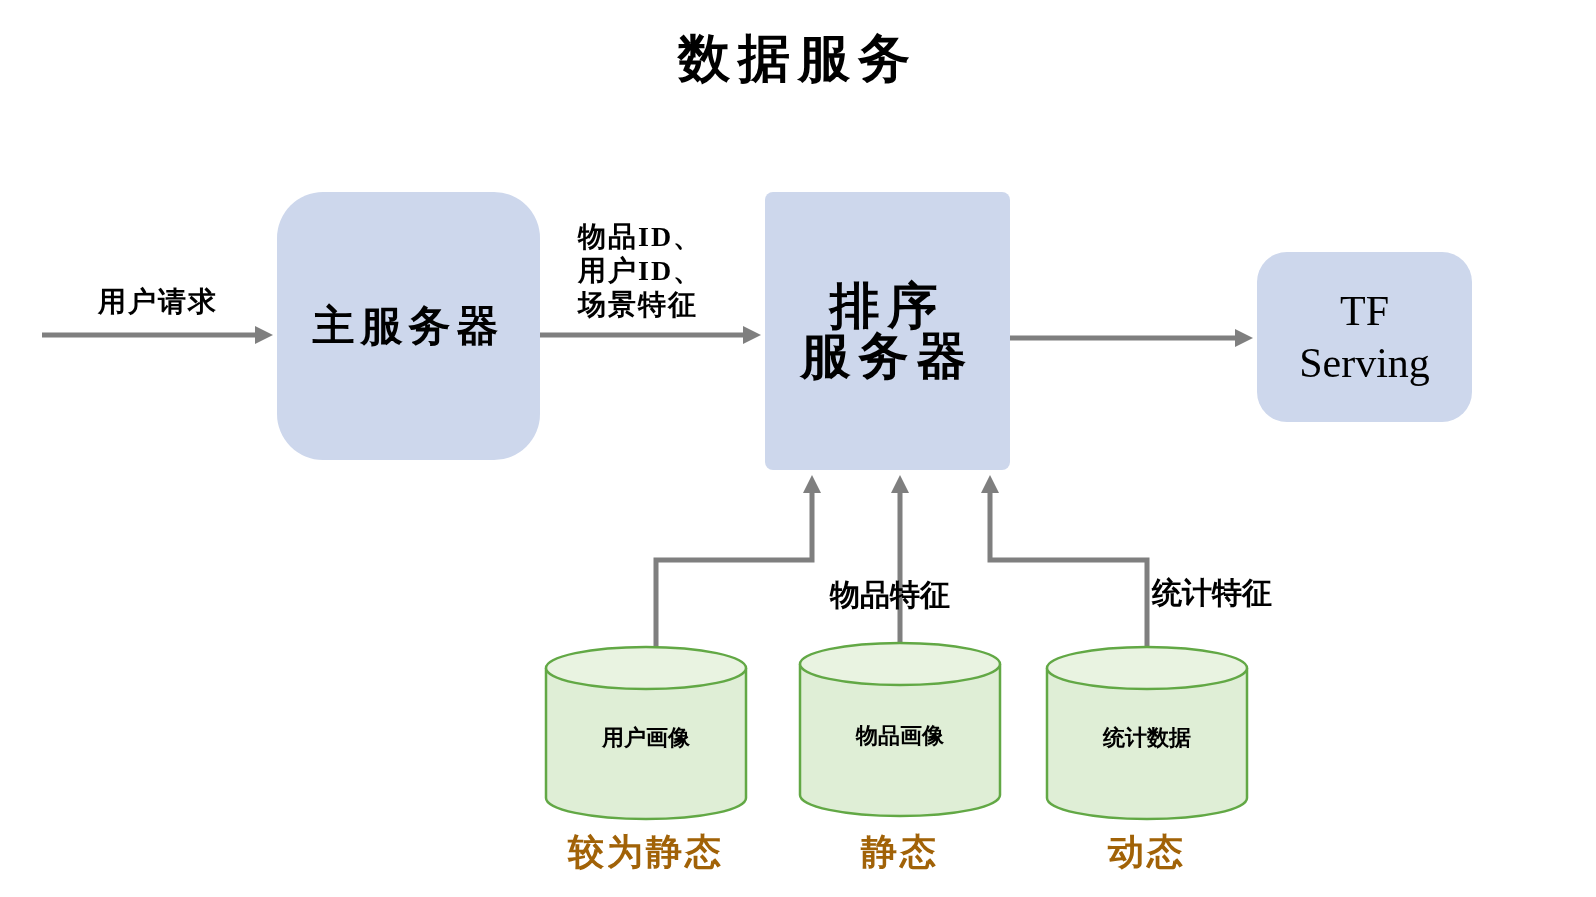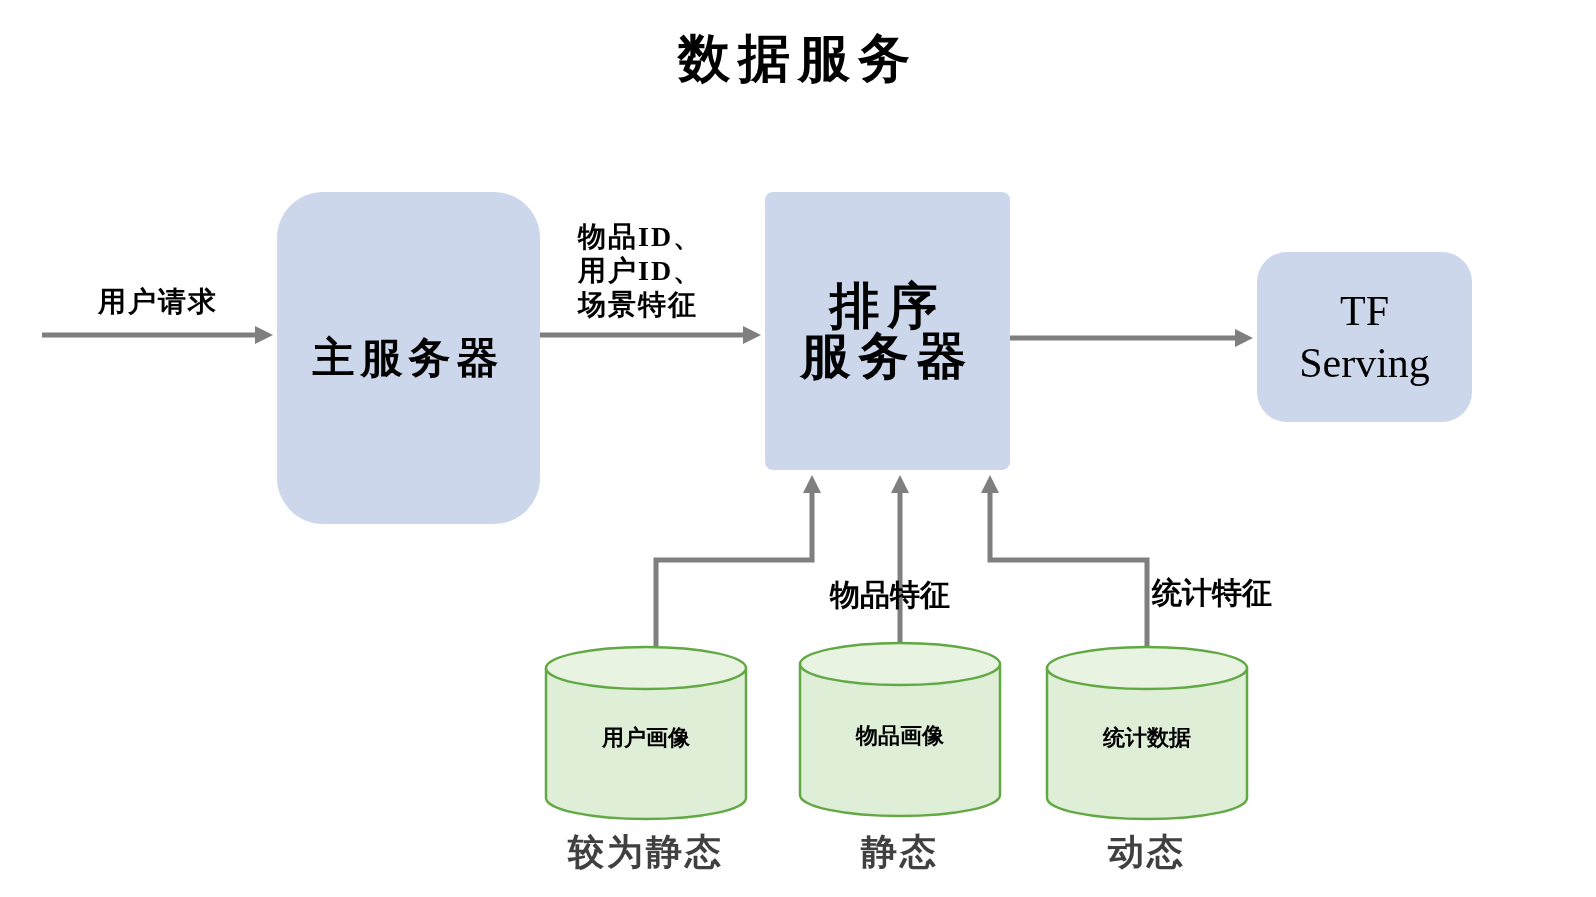--- a/index.html
+++ b/index.html
@@ -31,21 +31,21 @@
   }
   .node {
     background: #cdd7ec;
     display: flex;
     flex-direction: column;
     align-items: center;
     justify-content: center;
     text-align: center;
   }
   .node-main {
-    left: 277px; top: 192px; width: 263px; height: 332px;
+    left: 277px; top: 192px; width: 263px; height: 268px;
     border-radius: 46px;
     font-size: 42px; font-weight: 600; letter-spacing: 6px;
   }
   .node-ranking {
     left: 765px; top: 192px; width: 245px; height: 278px;
     border-radius: 8px;
     font-size: 50px; font-weight: 600; letter-spacing: 8px;
     line-height: 50px;
   }
   .node-tf {
@@ -79,21 +79,21 @@
     white-space: nowrap;
   }
   .db-label-1 { left: 546px; top: 723px; }
   .db-label-2 { left: 800px; top: 721px; }
   .db-label-3 { left: 1047px; top: 723px; }
   .db-caption {
     width: 260px;
     font-size: 36px;
     font-weight: 600;
     letter-spacing: 3px;
-    color: #404040;
+    color: #a16207;
     text-align: center;
     white-space: nowrap;
   }
   .db-caption-1 { left: 516px; top: 828px; }
   .db-caption-2 { left: 770px; top: 828px; }
   .db-caption-3 { left: 1017px; top: 828px; }
 </style>
 </head>
 <body>
 

